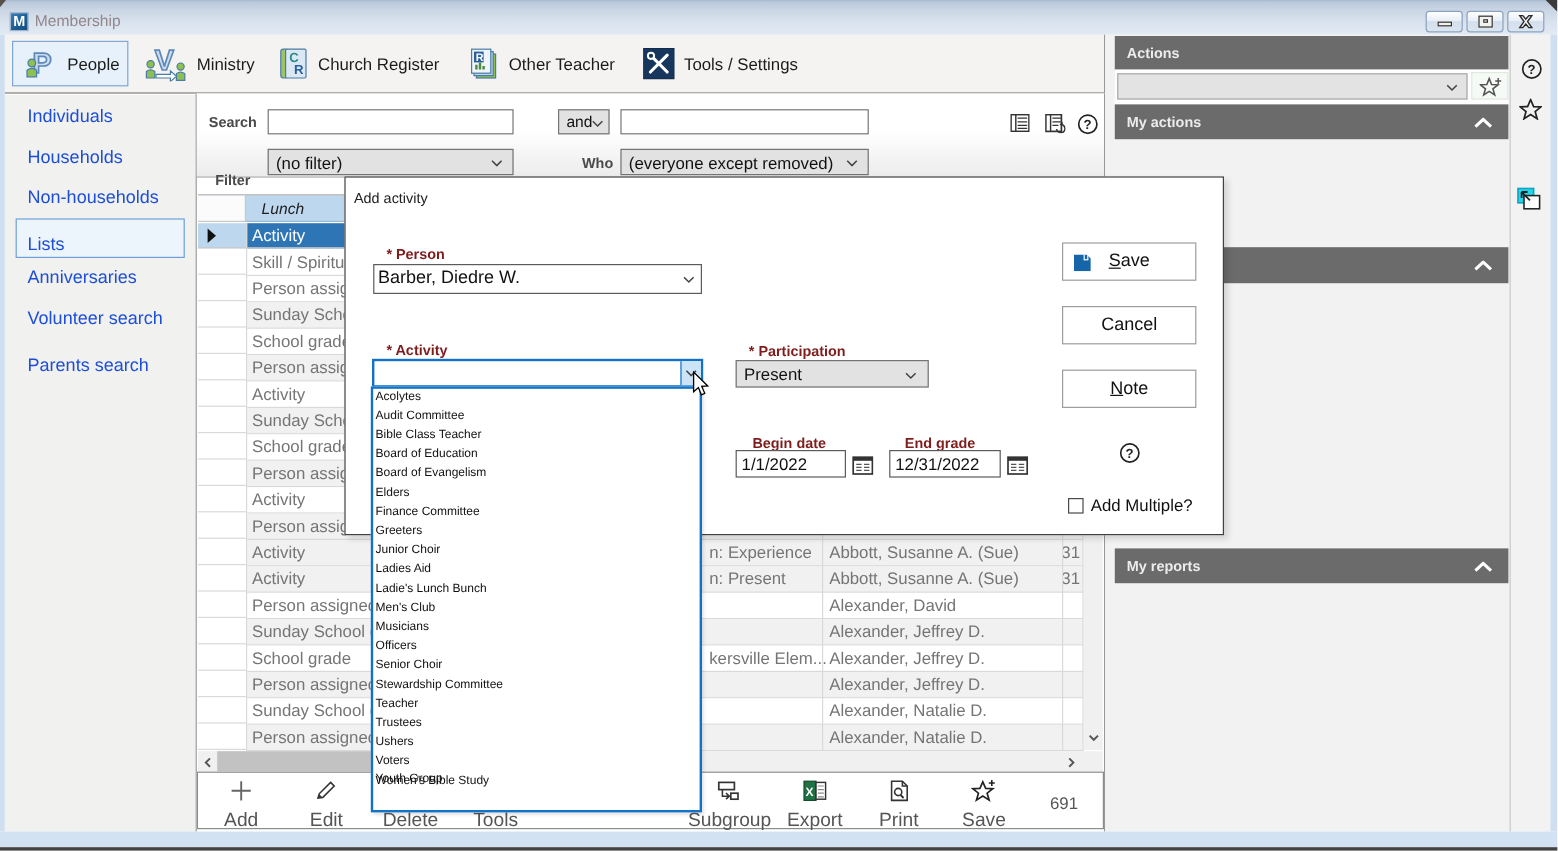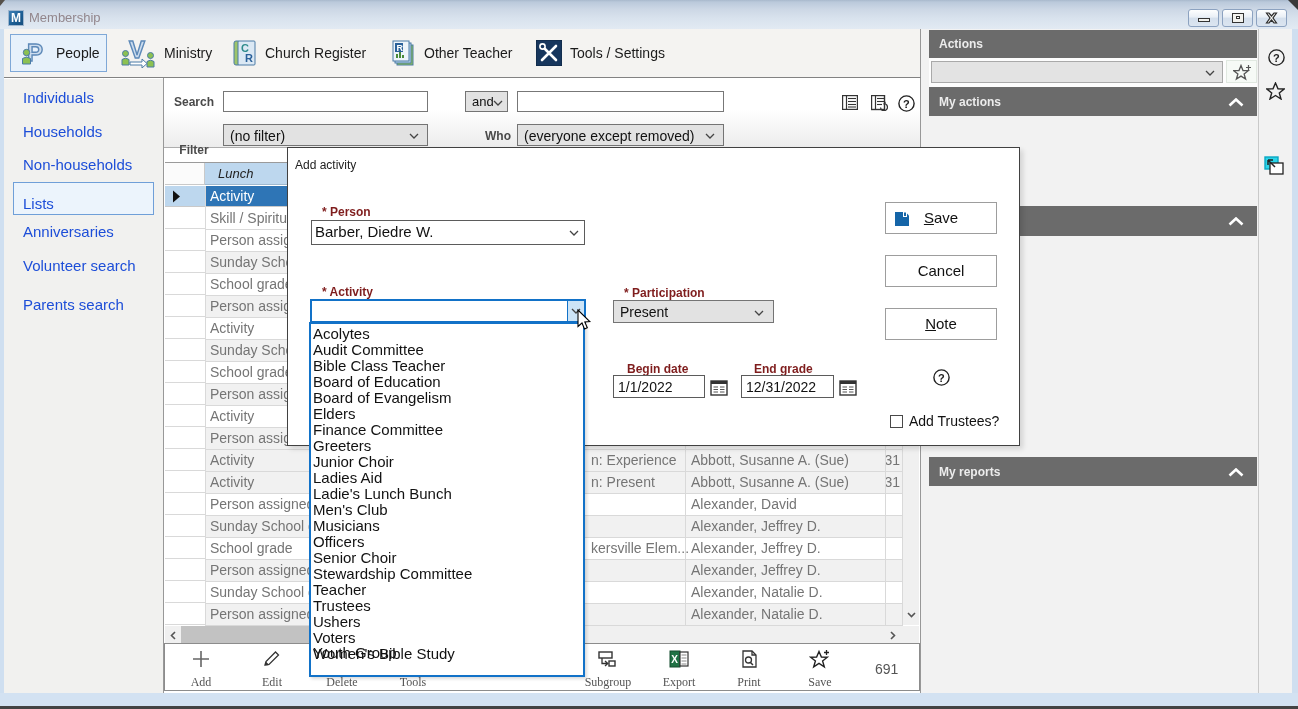--- a/index.html
+++ b/index.html
@@ -50,26 +50,26 @@
 .dbar { position:absolute; left:8px; width:328px; height:28px; background:#6b6b6b; }
 .dbar .t { position:absolute; left:10px; top:7px; font-size:12px; font-weight:bold; color:#ececec; }
 
 
 #dialog { left:287px; top:147px; width:733px; height:299px; background:#fff; border:1px solid #414141;
   box-shadow:3px 3px 5px rgba(0,0,0,0.13); }
 .dlbl { position:absolute; font-size:12px; font-weight:bold; color:#7f1d1d;margin-left:12px; }
 .dbtn { position:absolute; left:597px; width:112px; height:32px; border:1px solid #9d9d9d; background:#fff;
   font-size:15px; color:#111; text-align:center; line-height:30px; }
 #droplist { left:309px; top:322px; width:276px; height:355px; background:#fff; border:2px solid #1272c8; box-shadow:2px 2px 3px rgba(0,0,0,0.14); }
-.ditem { position:absolute; left:2px; font-size:15px; color:#111; white-space:nowrap; }
+.ditem { position:absolute; left:2px; font-size:10px; color:#111; white-space:nowrap; }
 
 
 #btoolbar { left:164px; top:643px; width:756px; height:48px; background:#fff; border:1px solid #8c8c8c; }
 .bicon { position:absolute; top:5px; width:22px; height:20px; }
-.blbl { position:absolute; top:31px; width:70px; text-align:center; font-size:12px; color:#555;font-family:Liberation Serif, serif; }
+.blbl { position:absolute; top:31px; width:70px; text-align:center; font-size:16px; color:#555; }
 </style>
 </head>
 <body>
 <div id="win">
   <div class="abs" id="titlebar"></div>
   <div class="abs" id="micon">M</div>
   <div class="abs" id="apptitle">Membership</div>
   <div class="abs capbtn" style="left:1188px;">
     <div style="position:absolute;left:9px;top:8px;width:12px;height:4px;background:#f2f2ee;border:1px solid #333;"></div>
   </div>
@@ -459,21 +459,21 @@
       </svg>
       <span><u>S</u>ave</span>
     </div>
     <div class="dbtn" style="top:107px;">Cancel</div>
     <div class="dbtn" style="top:160px;"><u>N</u>ote</div>
     <svg class="abs" style="left:645px;top:221px;" width="17" height="17" viewBox="0 0 17 17">
       <circle cx="8.5" cy="8.5" r="7.6" fill="none" stroke="#222" stroke-width="1.4"></circle>
       <text x="5" y="12.5" font-size="11" font-weight="bold" fill="#222" font-family="Liberation Sans">?</text>
     </svg>
     <div class="abs" style="left:602px;top:267px;width:13px;height:13px;background:#fff;border:1px solid #494949;"></div>
-    <div class="abs" style="left:621px;top:265px;font-size:14px;color:#111;">Add Trustees?</div>
+    <div class="abs" style="left:621px;top:265px;font-size:14px;color:#111;">Add Multiple?</div>
   </div>
 
   <div class="abs" id="btoolbar2"></div>
   <div class="abs" id="droplist">
   <div class="ditem" style="top:1px;">Acolytes</div>
   <div class="ditem" style="top:17px;">Audit Committee</div>
   <div class="ditem" style="top:33px;">Bible Class Teacher</div>
   <div class="ditem" style="top:49px;">Board of Education</div>
   <div class="ditem" style="top:65px;">Board of Evangelism</div>
   <div class="ditem" style="top:81px;">Elders</div>

